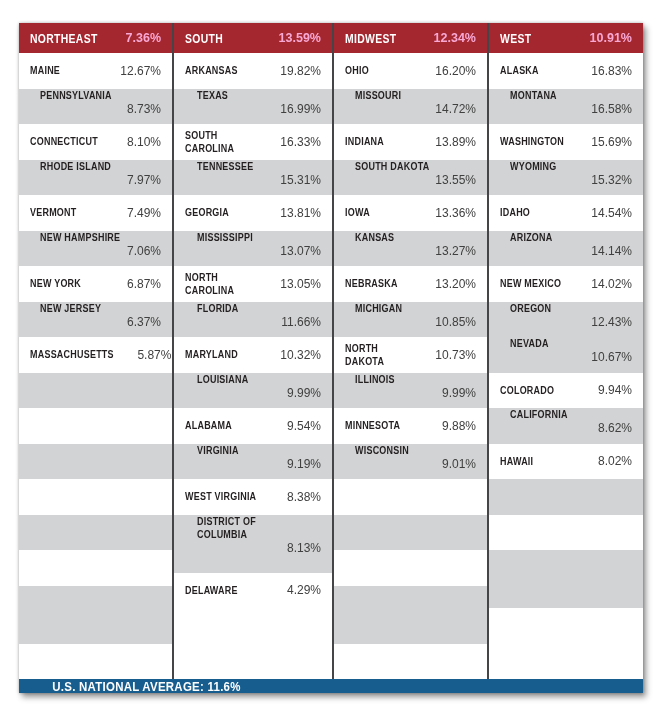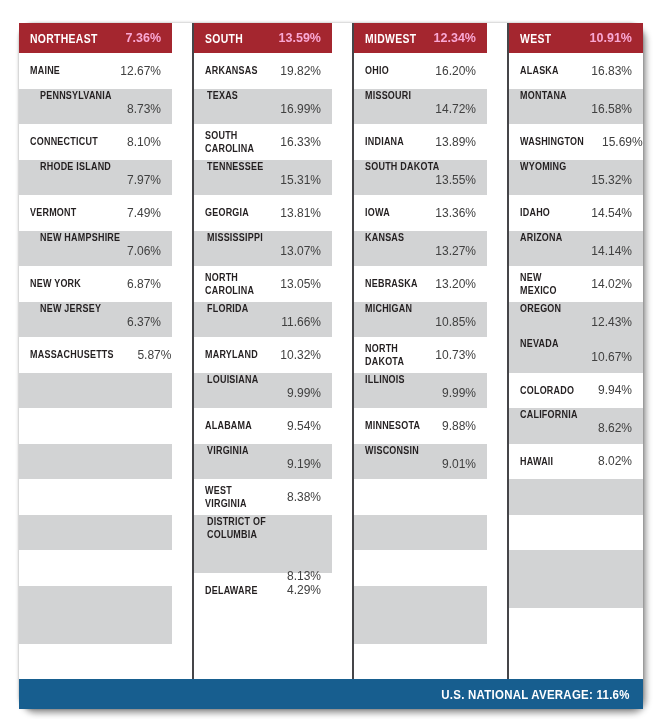--- a/index.html
+++ b/index.html
@@ -3,47 +3,46 @@
 <meta charset="utf-8">
 <style>
   html,body { margin:0; padding:0; background:#ffffff; }
   .page {
     position:relative; width:660px; height:719px; background:#ffffff;
     font-family:"Liberation Sans", sans-serif; overflow:hidden;
   }
   .table-wrap {
     position:absolute; left:19px; top:23px; width:624px;
     box-shadow: 3px 4px 6px rgba(0,0,0,0.42), 0 0 3px rgba(0,0,0,0.28);
-    border-radius: 14px;
   }
   .columns { display:grid; grid-template-columns:153px 160px 155px 156px; }
   .col { box-sizing:border-box; }
-  .col + .col { border-left:2px solid #454548;margin-left:20px; }
+  .col + .col { border-left:2px solid #454548; }
   .hdr {
     height:30px; display:flex; align-items:center; padding:0 11px;
   }
   .hdr .rname {
     color:#ffffff; font-weight:bold; font-size:13px; letter-spacing:.4px;
     white-space:nowrap; transform:scaleX(.80); transform-origin:left center;
   }
   .hdr .ravg { margin-left:auto; color:#f9a8d4; font-weight:bold; font-size:12.5px; }
   .cell {
     height:35.5px; display:flex; align-items:center; padding:0 11px;
     background:#ffffff; box-sizing:border-box;
   }
   .cell.gray { background:#d2d3d4;flex-direction:column; }
-  .cell.tall { height:58px;gap:28px; }
+  .cell.tall { height:58px; }
   .cell .sname {
     width:112px; font-weight:bold; font-size:11.5px; color:#231f20;
     letter-spacing:.3px; line-height:1.15;
     transform:scaleX(.78); transform-origin:left center;
   }
   .cell .sval { margin-left:auto; font-size:12px; color:#404040; }
   .footer {
-    height:30px; display:flex; align-items:center; justify-content:flex-end;
+    height:14px; display:flex; align-items:center; 
     padding-right:13px;
   }
   .footer .flabel {
     color:#ffffff; font-weight:bold; font-size:13.5px; letter-spacing:.3px;
     white-space:nowrap; transform:scaleX(.85); transform-origin:right center;
   }
 </style>
 </head>
 <body>
 

